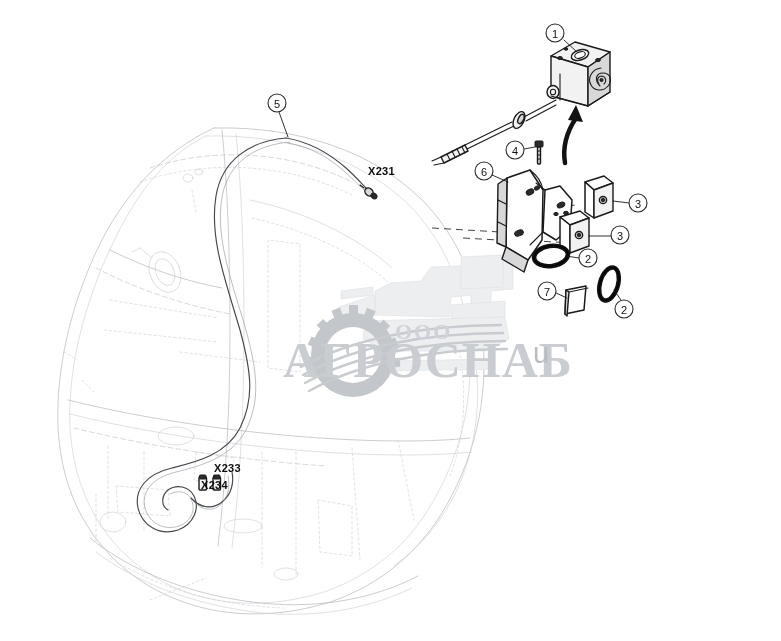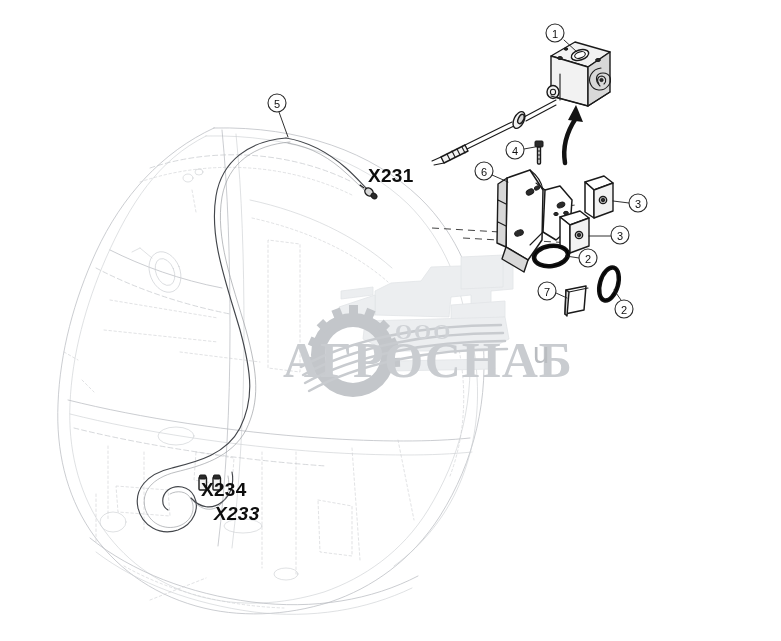--- a/index.html
+++ b/index.html
@@ -118,21 +118,21 @@
   .bubble-text {
     font-family: "Liberation Sans", sans-serif;
     font-size: 11px;
     fill: #111111;
     text-anchor: middle;
     dominant-baseline: central;
   }
   .conn-label {
     position: absolute;
     font-family: "Liberation Sans", sans-serif;
-    font-size: 19px;
+    font-size: 11px;
     font-weight: bold;
     color: #0d0d0d;
     white-space: nowrap;
     letter-spacing: 0.3px;
   }
   
   #watermark {
     position: absolute;
     left: 255px;
     top: 243px;
@@ -511,15 +511,15 @@
     </g>
     <g>
       <line class="leader" x1="621" y1="300" x2="614" y2="290"></line>
       <circle class="bubble-circle" cx="624" cy="309" r="9"></circle>
       <text class="bubble-text" x="624" y="309.5">2</text>
     </g>
   </svg>
 
   <div class="conn-label" style="left:368px; top:165px;">X231</div>
   <div class="conn-label" style="left:201px; top:479px;">X234</div>
-  <div class="conn-label" style="left:214px; top:503px;font-style:italic;">X233</div>
+  <div class="conn-label" style="left:214px; top:462px;">X233</div>
 
 </div>
 
 </body></html>

